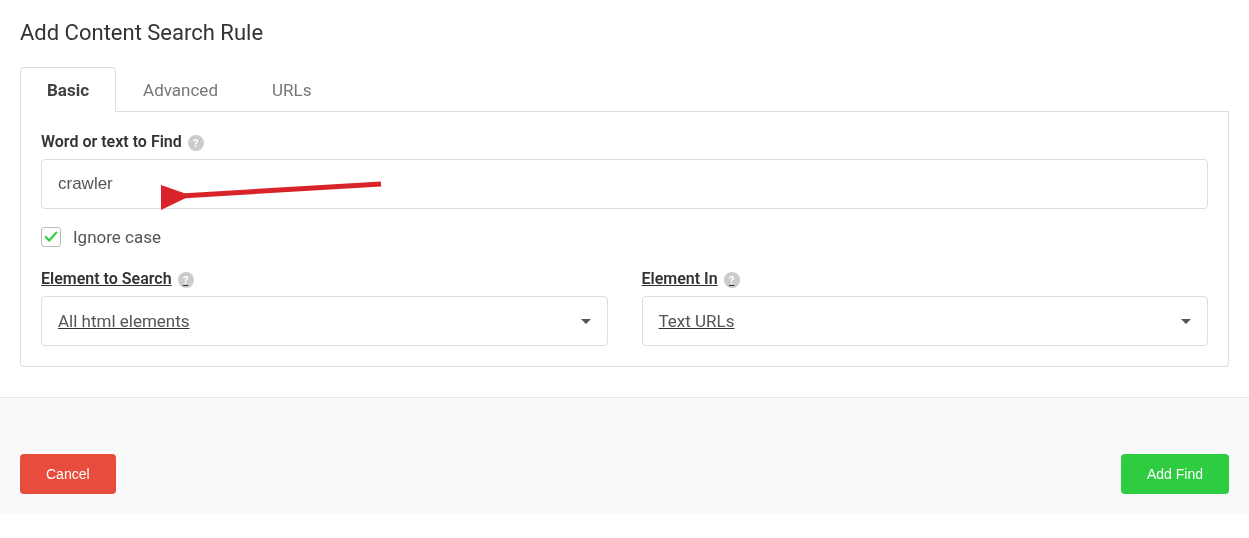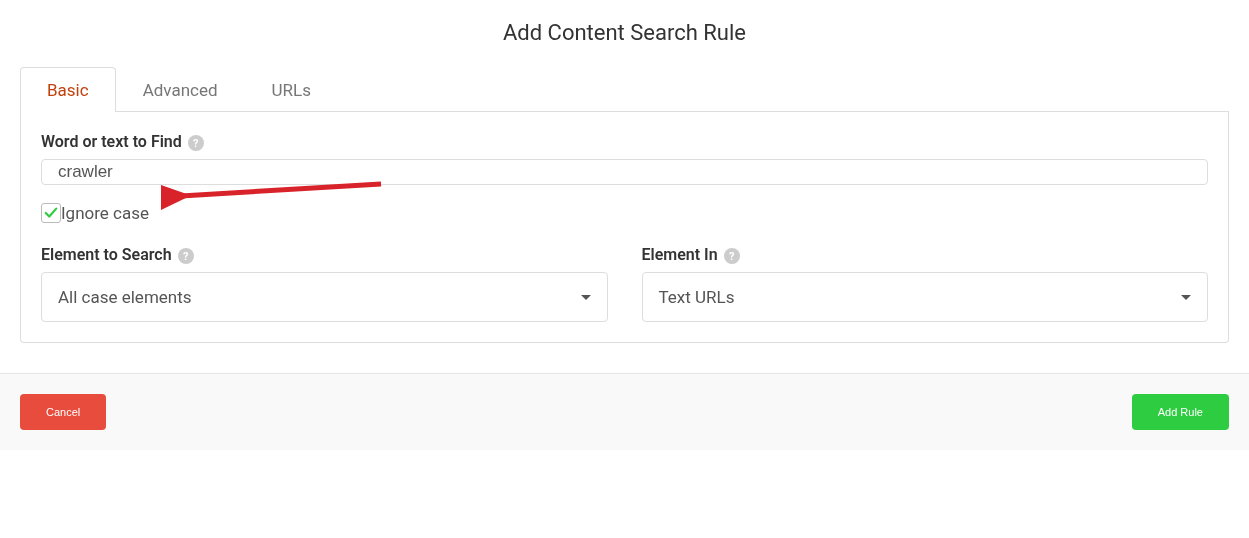--- a/index.html
+++ b/index.html
@@ -14,42 +14,41 @@
       width: 1249px;
     }
     .container {
       padding: 20px 20px 0 20px;
     }
     .page-title {
       font-size: 22px;
       font-weight: 400;
       color: #333;
       margin-bottom: 22px;
-      text-align: center;
     }
     .tabs {
       display: flex;
       border-bottom: 1px solid #ddd;
       position: relative;
     }
     .tab {
       padding: 12px 26px;
       font-size: 17px;
       color: #777;
       cursor: pointer;
       border: 1px solid transparent;
       border-bottom: none;
       border-top-left-radius: 4px;
       border-top-right-radius: 4px;
       margin-bottom: -1px;
       background: transparent;
     }
     .tab.active {
-      color: #c2410c;
-      font-weight: 400;
+      color: #404040;
+      font-weight: 700;
       border-color: #ddd;
       background: #fff;
     }
     .tab-content {
       border: 1px solid #ddd;
       border-top: none;
       border-bottom-left-radius: 4px;
       border-bottom-right-radius: 4px;
       padding: 20px;
     }
@@ -75,30 +74,31 @@
       height: 16px;
       border-radius: 50%;
       background: #ccc;
       color: #fff;
       font-size: 11px;
       font-weight: bold;
       cursor: help;
     }
     .text-input {
       width: 100%;
-      padding: 2px 16px;
+      padding: 14px 16px;
       font-size: 17px;
       border: 1px solid #ddd;
       border-radius: 4px;
       color: #555;
       background: #fff;
     }
     .checkbox-row {
       display: flex;
       align-items: center;
+      gap: 12px;
       margin-bottom: 22px;
     }
     .checkbox {
       width: 20px;
       height: 20px;
       border: 1px solid #bbb;
       border-radius: 3px;
       display: flex;
       align-items: center;
       justify-content: center;
@@ -109,20 +109,21 @@
       width: 14px;
       height: 14px;
     }
     .checkbox-label {
       font-size: 17px;
       color: #555;
     }
     .two-col {
       display: flex;
       gap: 34px;
+      text-decoration: underline;
     }
     .col {
       flex: 1;
     }
     .select {
       width: 100%;
       padding: 14px 16px;
       font-size: 17px;
       border: 1px solid #ddd;
       border-radius: 4px;
@@ -144,25 +145,26 @@
       border-top: 1px solid #e5e5e5;
       background: #f9f9f9;
       padding: 20px;
       display: flex;
       justify-content: space-between;
       align-items: center;
       margin-top: 30px;
     }
     .btn {
       padding: 12px 26px;
-      font-size: 11px;
+      font-size: 14px;
       border: none;
       border-radius: 4px;
       cursor: pointer;
       color: #fff;
+      margin-top: 36px;
     }
     .btn-cancel {
       background: #e74c3c;
     }
     .btn-add {
       background: #2ecc40;
     }
     .arrow-annotation {
       position: absolute;
       pointer-events: none;
@@ -206,34 +208,34 @@
       <span class="checkbox-label">Ignore case</span>
     </div>
 
     <div class="two-col">
       <div class="col">
         <div class="label-row">
           <span class="form-label">Element to Search</span>
           <span class="help-icon">?</span>
         </div>
         <div class="select">
-          <span>All case elements</span>
+          <span>All html elements</span>
           <span class="caret-down"></span>
         </div>
       </div>
       <div class="col">
         <div class="label-row">
           <span class="form-label">Element In</span>
           <span class="help-icon">?</span>
         </div>
         <div class="select">
           <span>Text URLs</span>
           <span class="caret-down"></span>
         </div>
       </div>
     </div>
   </div>
 </div>
 
 <div class="footer">
   <button class="btn btn-cancel">Cancel</button>
-  <button class="btn btn-add">Add Rule</button>
+  <button class="btn btn-add">Add Find</button>
 </div>
 
 </body></html>

